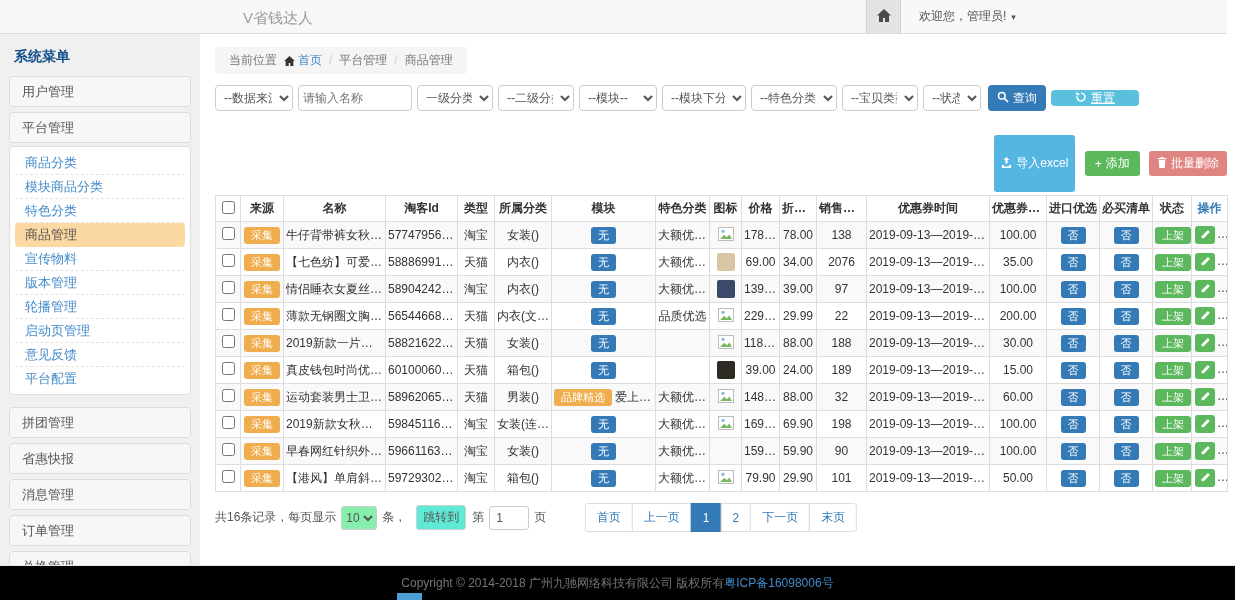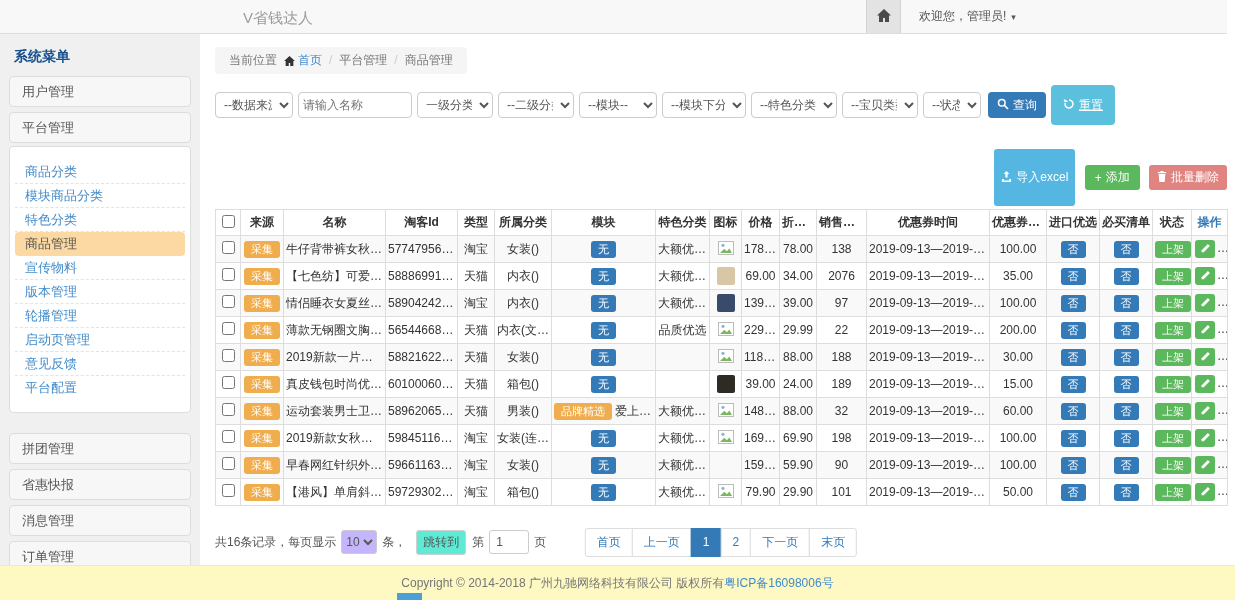--- a/index.html
+++ b/index.html
@@ -13,67 +13,67 @@
   .brand { position:absolute; left:243px; top:9px; font-size:15px; color:#9b9b9b; }
   .user-area { position:absolute; left:866px; top:0; height:33px; display:flex; }
   .home-btn { width:35px; height:33px; background:#e3e3e3; border-left:1px solid #d2d2d2; border-right:1px solid #d2d2d2; display:flex; align-items:center; justify-content:center; cursor:pointer; }
   .welcome { margin-left:18px; font-size:12px; color:#555; cursor:pointer; display:flex; align-items:center; gap:5px; }
   .caret { font-size:9px; color:#555; }
   
   .layout { position:absolute; top:34px; left:0; right:0; bottom:35px; display:flex; overflow:hidden; }
   aside { width:200px; flex-shrink:0; background:#f0f0f0; padding:10px 9px 0; overflow:hidden; }
   .sys-title { color:#15508c; font-size:14px; font-weight:bold; margin:4px 0 10px 5px; }
   .menu-group { background:#f7f7f7; border:1px solid #ddd; border-radius:4px; padding:8px 12px; font-size:13px; line-height:13px; color:#555; margin-bottom:5px; cursor:pointer; }
-  .submenu { background:#fff; border:1px solid #ddd; border-radius:4px; margin:-2px 0 20px; padding:13px 5px; }
+  .submenu { background:#fff; border:1px solid #ddd; border-radius:4px; margin:-2px 0 12px; padding:4px 5px; }
   .submenu-item { padding:5px 10px; line-height:13px; font-size:13px; color:#428bca; border-bottom:1px dashed #e3e3e3; cursor:pointer; }
   .submenu-item:last-child { border-bottom:none; }
   .submenu-item.active { background:#fcd9a2; border-radius:4px; color:#555; border-bottom-color:transparent; }
   main { flex:1; background:#fff; padding:13px 8px 0 15px; position:relative; overflow:hidden; }
   
   .breadcrumb { display:inline-block; background:#f5f5f5; border-radius:4px; padding:5px 14px; font-size:12px; color:#777; margin-bottom:9px; }
   .breadcrumb .link { color:#428bca; cursor:pointer; }
   .breadcrumb .sep { color:#ccc; margin:0 7px; }
   .bc-home svg { vertical-align:-2px; margin:0 3px 0 7px; }
   
   .filter-bar { display:flex; align-items:center; margin-top:2px; }
   #filter-controls { display:flex; gap:5px; }
   .f-select,.f-input { height:26px; border:1px solid #ccc; border-radius:4px; font-size:12px; color:#555; background:#fff; padding:0 4px; font-family:inherit; }
   .btn { border:none; border-radius:4px; color:#fff; font-size:12px; cursor:pointer; display:inline-flex; align-items:center; gap:4px; font-family:inherit; }
   .btn-search { background:#337ab7; height:26px; padding:0 9px; margin-left:7px; }
-  .btn-reset  { background:#5bc0de; height:40px; padding:0 12px; margin-left:5px;text-decoration:underline; }
+  .btn-reset  { background:#5bc0de; height:16px; padding:0 24px; margin-left:5px;text-decoration:underline; }
   
   .toolbar { margin-top:24px; text-align:right; }
   .btn-import { background:#55b6e2; padding:20px 7px; border-radius:3px;margin-left:44px; }
   .btn-add { background:#5cb85c; padding:4px 10px; border-radius:3px; margin-left:6px; }
   .btn-batch-del { background:#e08481; padding:4px 8px; border-radius:3px; margin-left:6px; }
   
   table { width:100%; border-collapse:collapse; table-layout:fixed; margin-top:3px; font-size:12px; color:#333; }
   th,td { border:1px solid #ddd; text-align:center; padding:4px 2px; white-space:nowrap; overflow:hidden; text-overflow:ellipsis; }
   th { font-weight:bold; height:24px; background:#fff; }
   td { height:26px; }
   tbody tr:nth-child(odd) { background:#f9f9f9; }
   th.ops-col { color:#337ab7; }
   .badge { display:inline-block; padding:2px 7px; border-radius:3px; color:#fff; font-size:11px; line-height:13px; cursor:pointer; }
   .badge-blue { background:#337ab7; } .badge-orange { background:#f0ad4e; } .badge-green { background:#5cb85c; }
   .module-extra { margin-left:3px; }
   .mini-btn { display:inline-flex; width:20px; height:18px; border-radius:3px; align-items:center; justify-content:center; vertical-align:middle; border:none; cursor:pointer; margin:0 1px; }
   .mini-green { background:#5cb85c; } .mini-red { background:#d9534f; }
   .thumb { display:inline-block; width:18px; height:18px; border-radius:2px; vertical-align:middle; }
   
   .pagi-row { position:relative; margin-top:13px; font-size:12px; color:#555; display:flex; align-items:center; }
-  .page-size-select { height:24px; border:1px solid #ccc; border-radius:3px; margin:11px 5px; font-size:12px; color:#555; font-family:inherit; background:#c4b5fd; }
+  .page-size-select { height:24px; border:1px solid #ccc; border-radius:3px; margin:0 5px; font-size:12px; color:#555; font-family:inherit; background:#86efac; }
   .jump-btn { background:#5eead4; border:1px solid #d0d0d0; border-radius:3px; padding:3px 6px; font-size:12px; color:#555; margin:0 6px 0 10px; cursor:pointer; font-family:inherit; }
   .jump-input { width:40px; height:24px; border:1px solid #ccc; border-radius:3px; margin:0 5px; padding:0 6px; font-size:12px; color:#555; }
   .pager { position:absolute; left:50%; transform:translateX(-50%); display:flex; }
   .page-btn { border:1px solid #ddd; background:#fff; color:#337ab7; font-size:12px; padding:5px 11px; margin-left:-1px; cursor:pointer; font-family:inherit; }
   .page-btn:first-child { border-radius:3px 0 0 3px; margin-left:0; }
   .page-btn:last-child { border-radius:0 3px 3px 0; }
   .page-btn.active { background:#337ab7; border-color:#337ab7; color:#fff; }
   
-  footer { position:absolute; bottom:0; left:0; right:0; height:35px; background:#fef9c3; border-top:1px solid #e7e7e7; display:flex; align-items:center; justify-content:center; font-size:12px; color:#767676; z-index:4; }
+  footer { position:absolute; bottom:0; left:0; right:0; height:35px; background:#000000; border-top:1px solid #e7e7e7; display:flex; align-items:center; justify-content:center; font-size:12px; color:#767676; z-index:4; }
   footer a { color:#428bca; text-decoration:none; cursor:pointer; }
   .bottom-chip { position:absolute; left:397px; bottom:0; width:25px; height:7px; background:#4aa0d5; z-index:6; }
 </style>
 </head>
 <body>
 
 <div class="topbar">
   <span class="brand">V省钱达人</span>
   <div class="user-area">
     <div class="home-btn">

